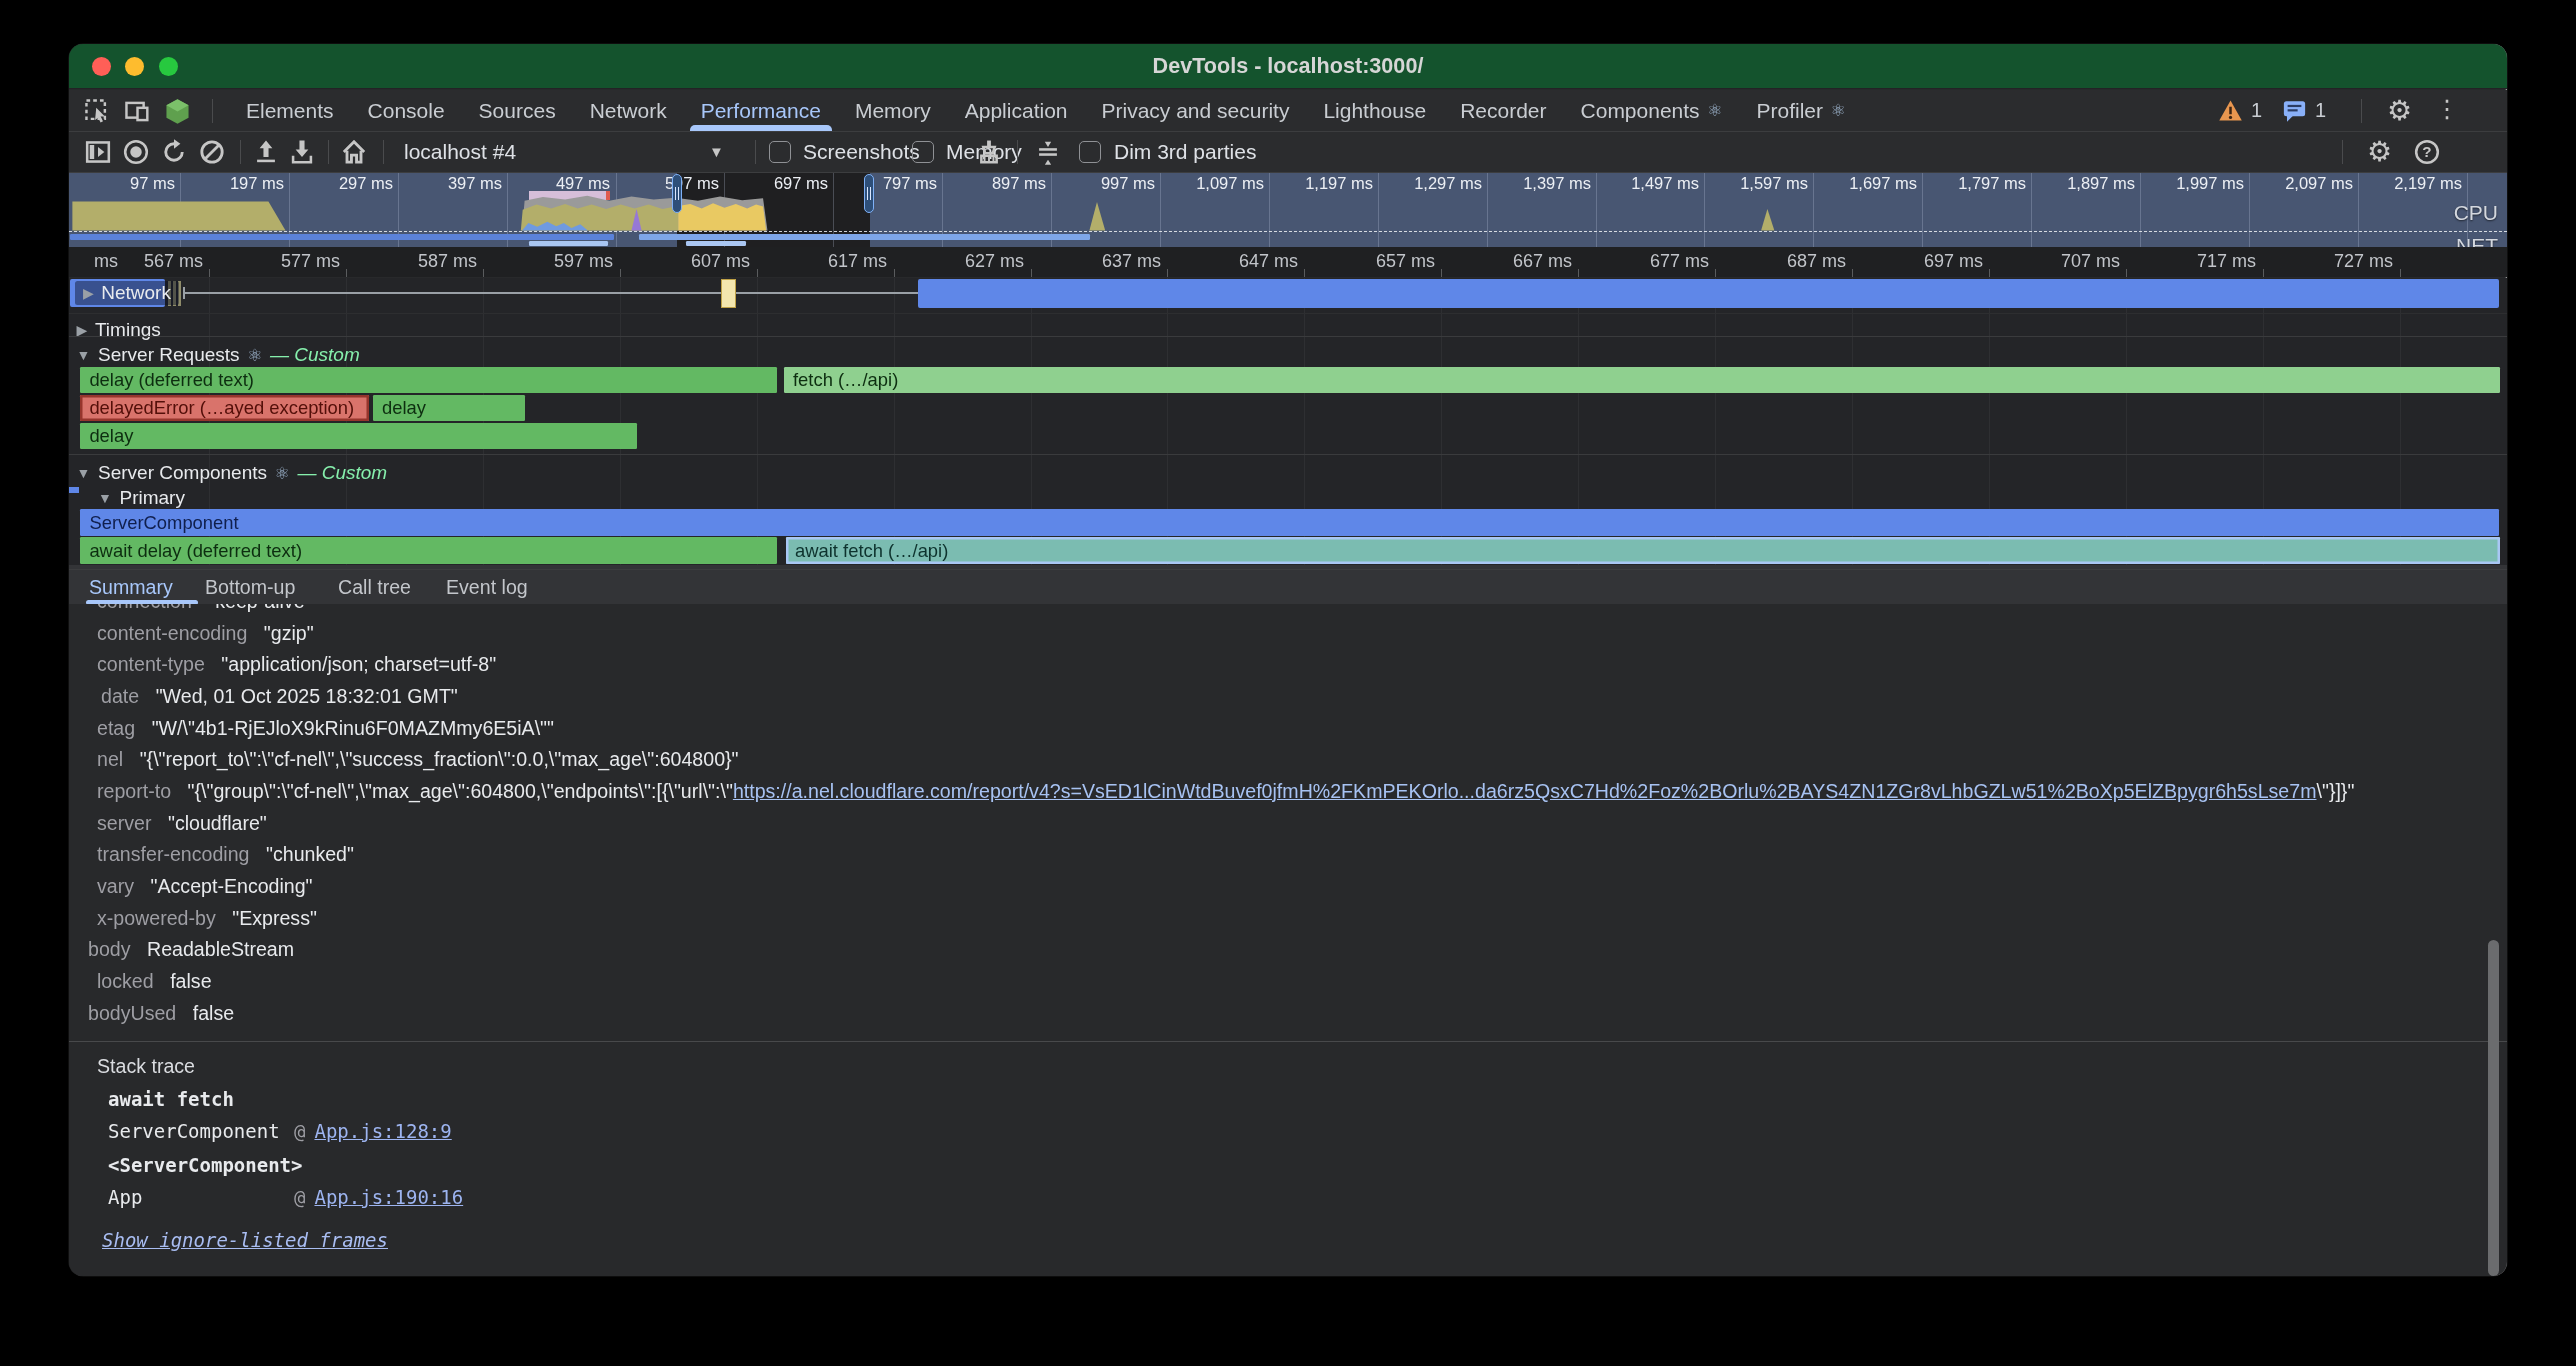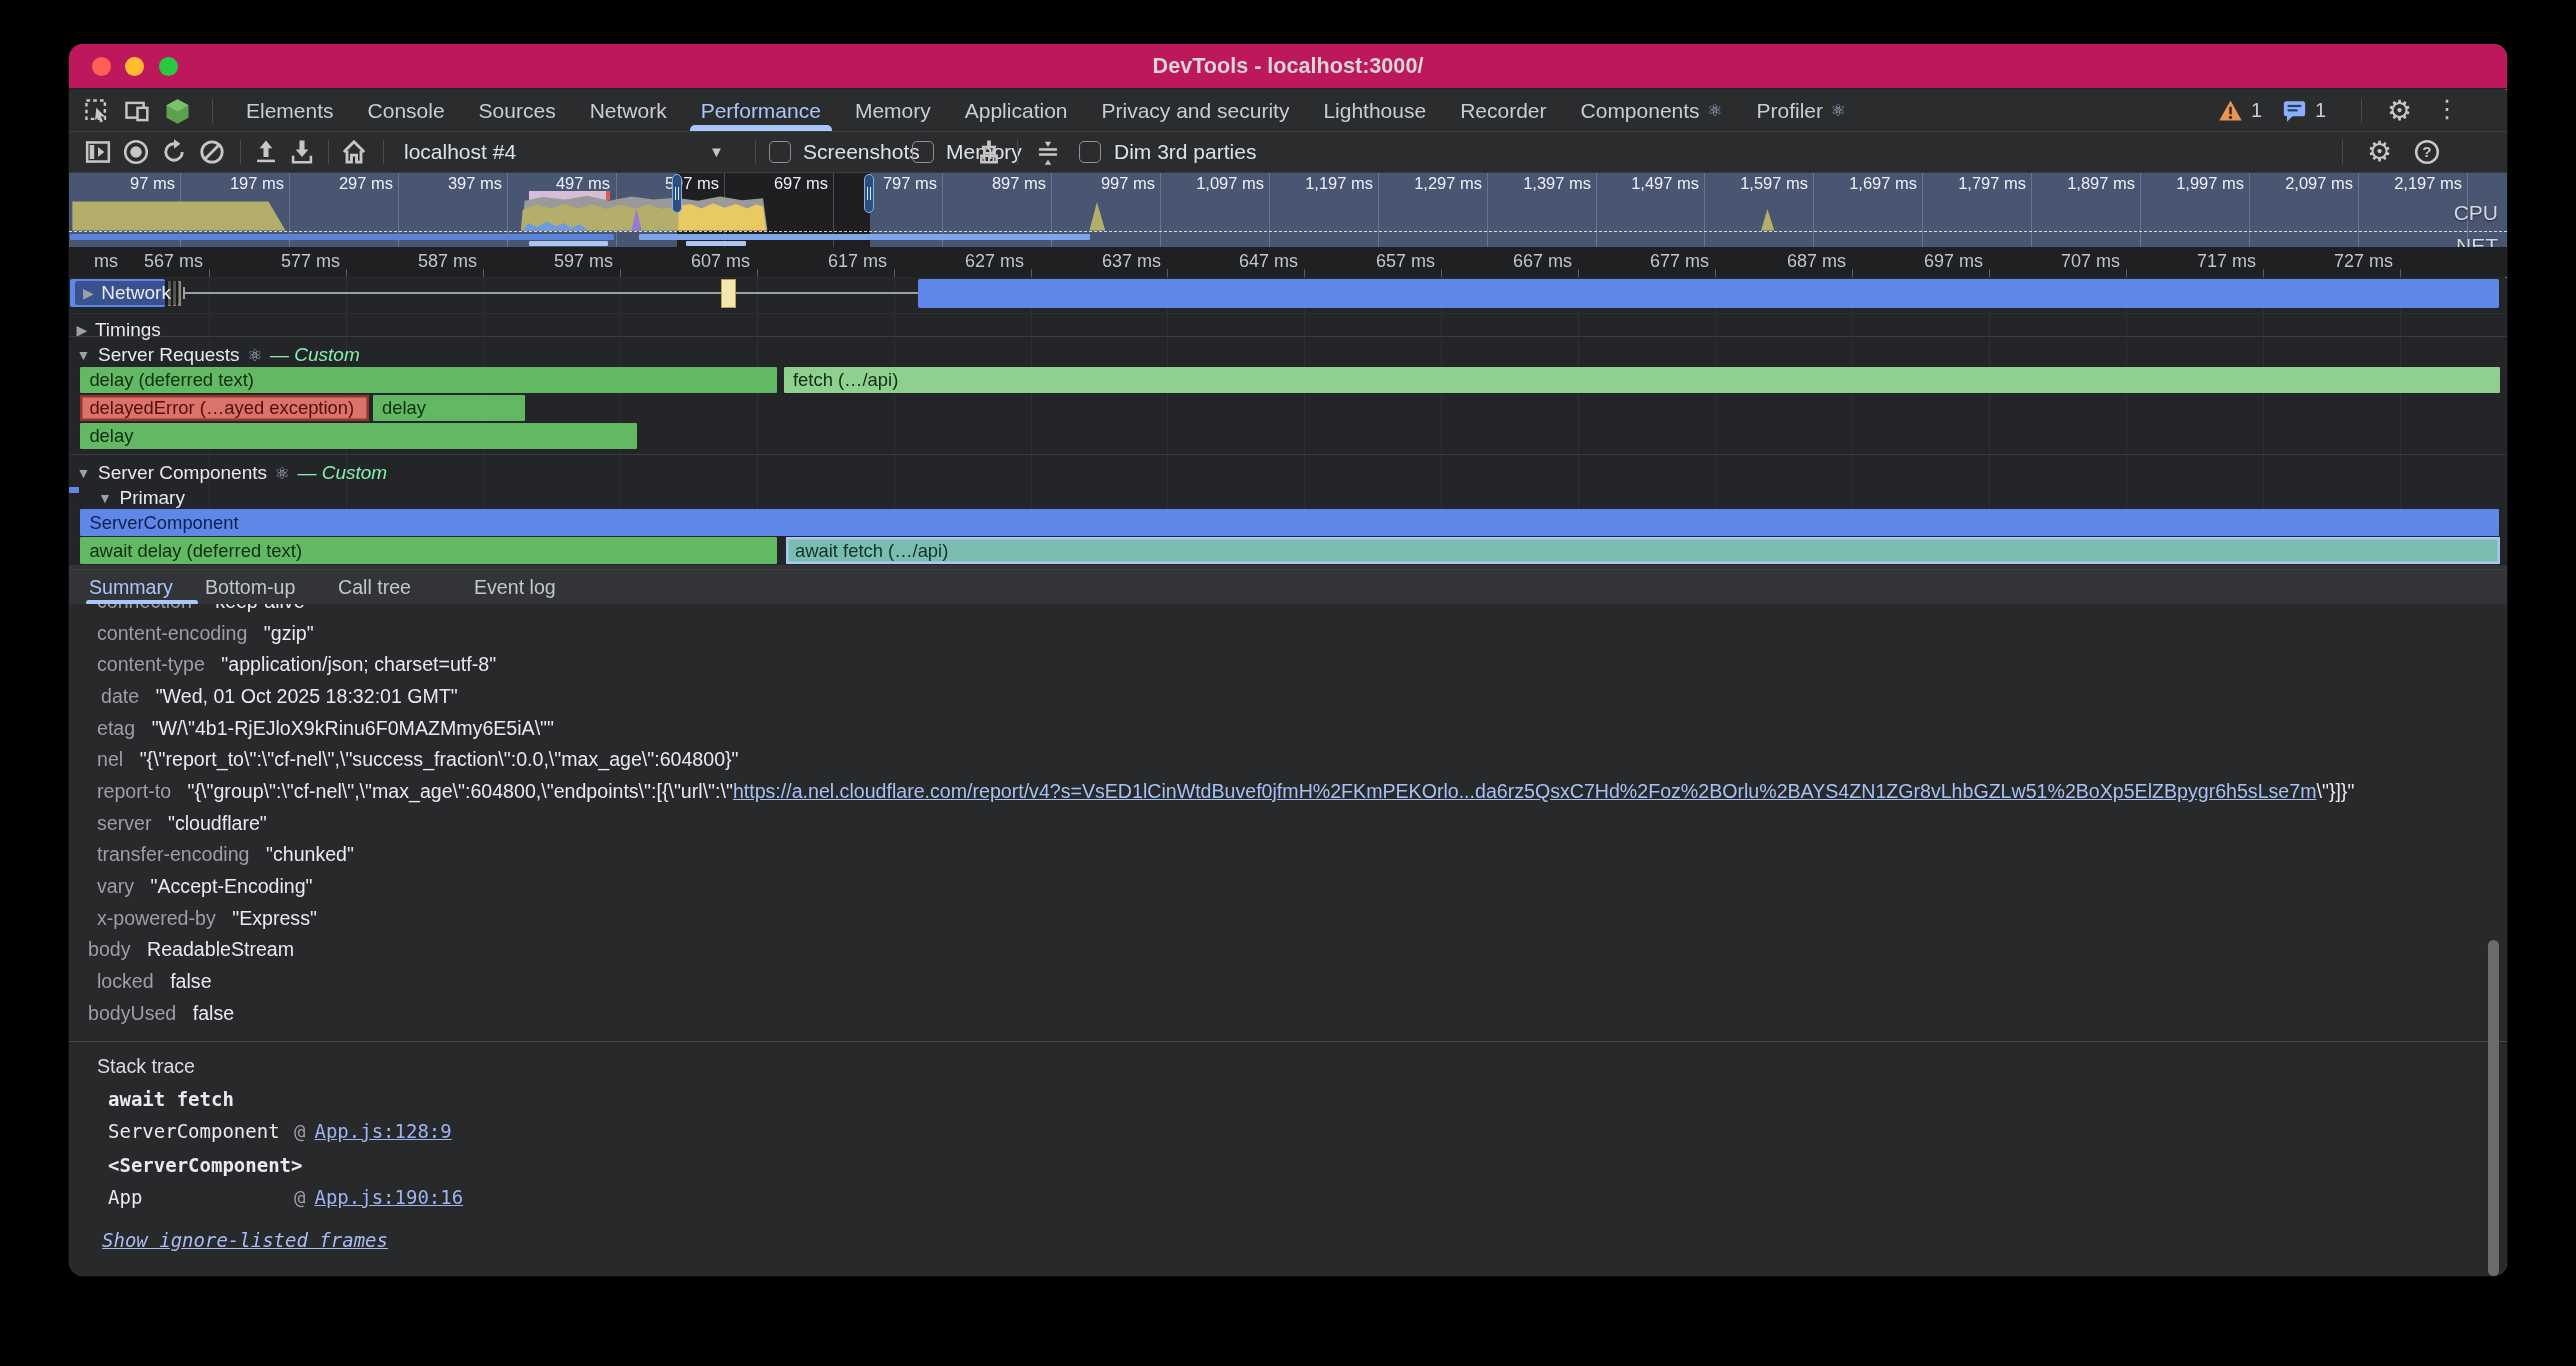--- a/index.html
+++ b/index.html
@@ -1,19 +1,19 @@
 <!DOCTYPE html>
 <html style="font-size:10px"><head>
 <meta charset="utf-8">
 <style>
   html,body{margin:0;padding:0;background:#000;width:2576px;height:1367px;font-family:"Liberation Sans",sans-serif;-webkit-font-smoothing:antialiased;}
   .abs{position:absolute;}
   #window{position:absolute;left:69px;top:44px;width:2438px;height:1232px;background:#28292b;border-radius:14px;overflow:hidden;box-shadow:0 0 0 0.6px #1a1a1a, inset -1.3px 0 0 #9a9a9a;}
   
-  #titlebar{position:absolute;left:0;top:0;width:100%;height:44px;background:#be185d;border-bottom:1.3px solid #232325;}
+  #titlebar{position:absolute;left:0;top:0;width:100%;height:44px;background:#14532d;border-bottom:1.3px solid #232325;}
   .tl{position:absolute;top:12.7px;width:19px;height:19px;border-radius:50%;}
   #title{position:absolute;left:0;right:0;top:0;height:44px;line-height:44px;text-align:center;color:#d6d6d6;font-size:21.6px;font-weight:700;}
   
   #tabbar{position:absolute;left:0;top:46px;width:100%;height:41px;background:#2b2c2e;border-bottom:1.3px solid #3c3d3f;}
   .tbicon{position:absolute;top:7.6px;width:27px;height:27px;}
   .vsep{position:absolute;top:9px;width:1.3px;height:24px;background:#4a4b4d;}
   #devtools-tabs{position:absolute;left:160px;top:0;height:41px;display:flex;align-items:center;}
   .dtab{position:relative;height:41px;line-height:41px;padding:0 17px;color:#c9cdd2;font-size:21px;white-space:nowrap;display:flex;align-items:center;gap:7.6px;}
   .dtab.active{color:#a8c7fa;}
   .dtab.active::after{content:'';position:absolute;left:6.3px;right:6.3px;bottom:0;height:5.7px;background:#a8c7fa;border-radius:5px 5px 0 0;}
@@ -415,21 +415,21 @@
         <div class="bar" style="left: 717px; width: 1714px; top: 259px; height: 27px; line-height: 27px; background: rgb(123, 188, 177); color: rgb(14, 51, 46); box-shadow: rgb(169, 199, 244) 0px 0px 0px 2.5px inset;">await fetch (…/api)</div>
       </div>
     <div class="hsep" style="top:287px;height:5px;background:#333437;"></div>
   </div>
 
   <div id="subtabs">
     <div id="pill"></div>
   <div class="stab active" style="left: 20px;">Summary</div>
       <div class="stab" style="left: 136px;">Bottom-up</div>
       <div class="stab" style="left: 269px;">Call tree</div>
-      <div class="stab" style="left: 377px; margin-left: 28px;">Event log</div>
+      <div class="stab" style="left: 377px;">Event log</div>
     </div>
 
   <div id="details">
     <div id="drows">
         <div class="drow" style="top: -15px; padding-left: 28px;">
           <span class="dkey">connection</span>
           <span class="dval">"keep-alive"</span>
         </div>
         <div class="drow" style="top: 16.5px; padding-left: 28px;">
           <span class="dkey">content-encoding</span>

